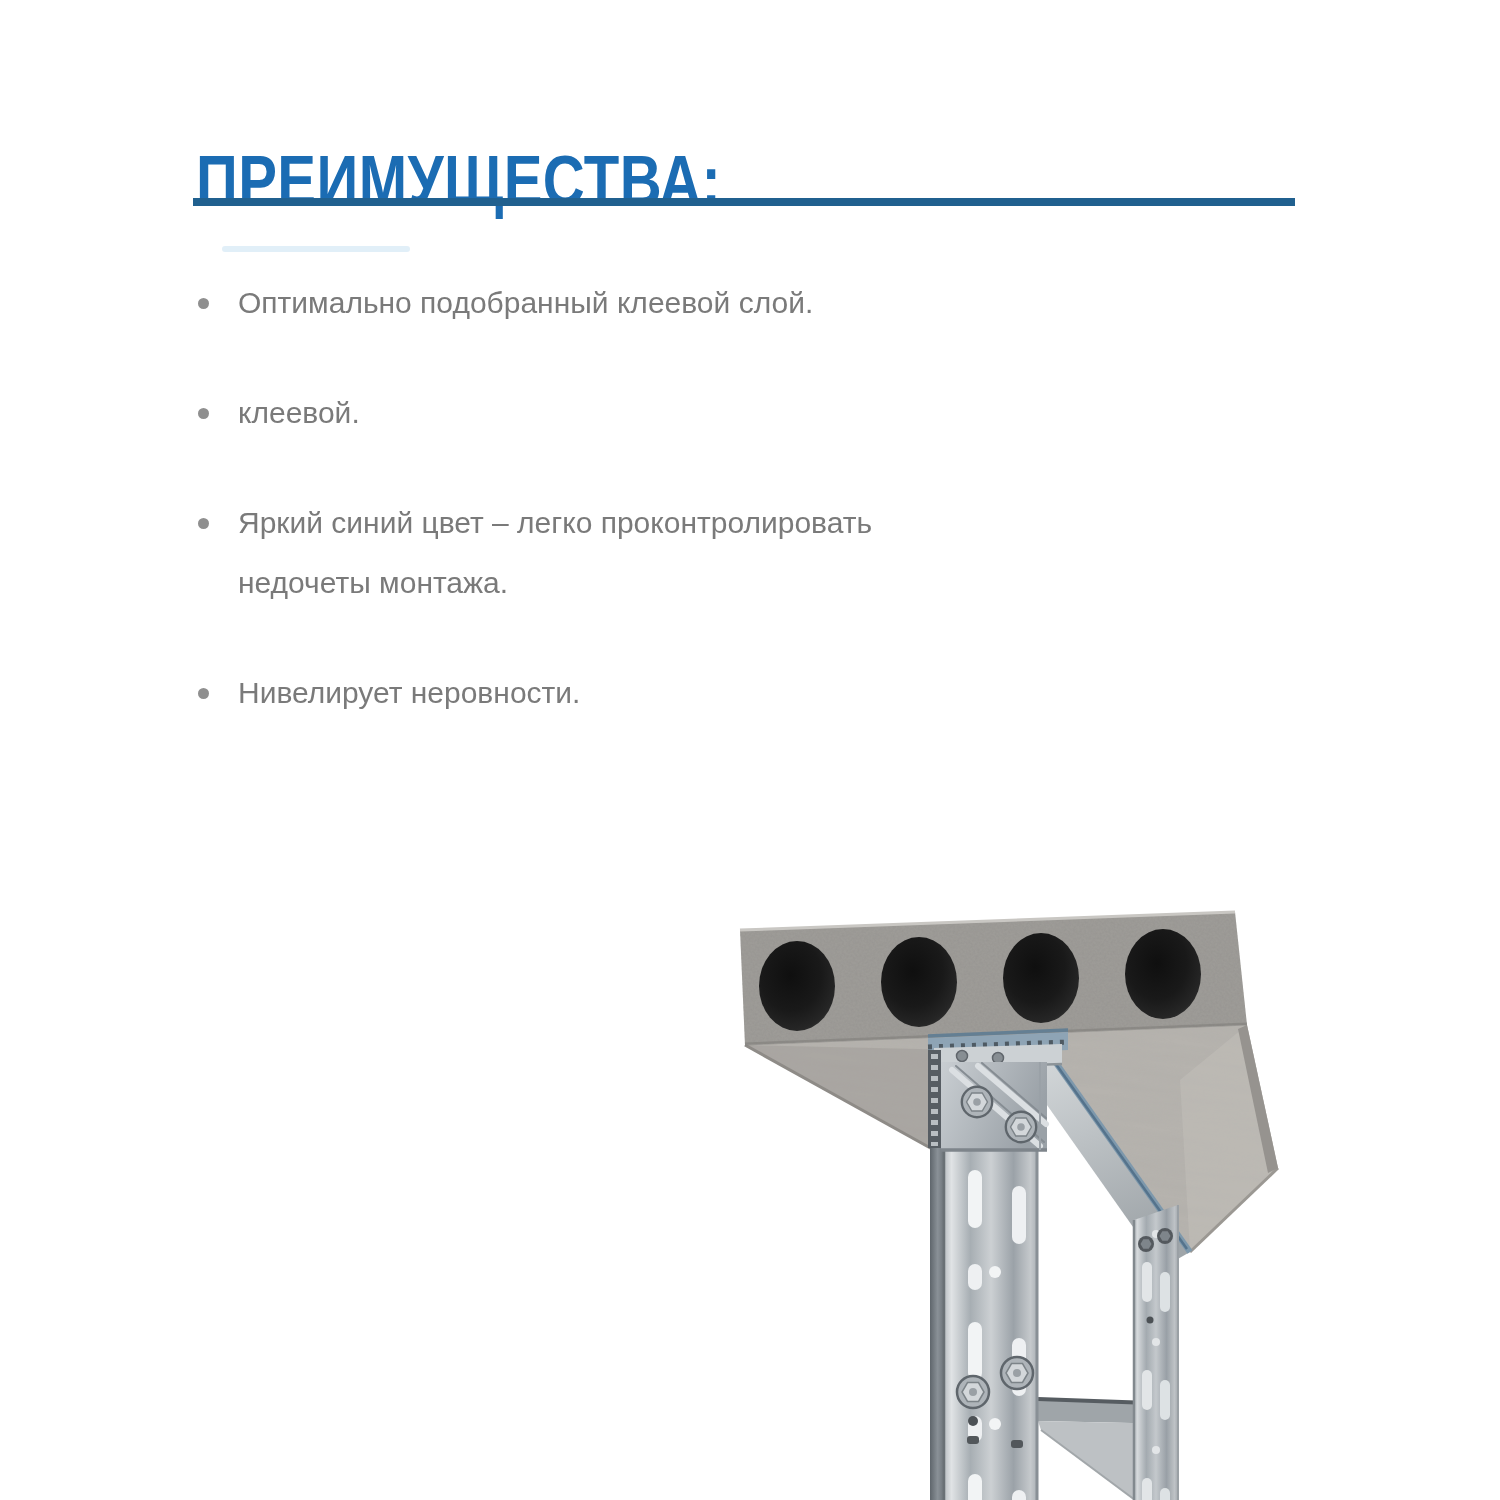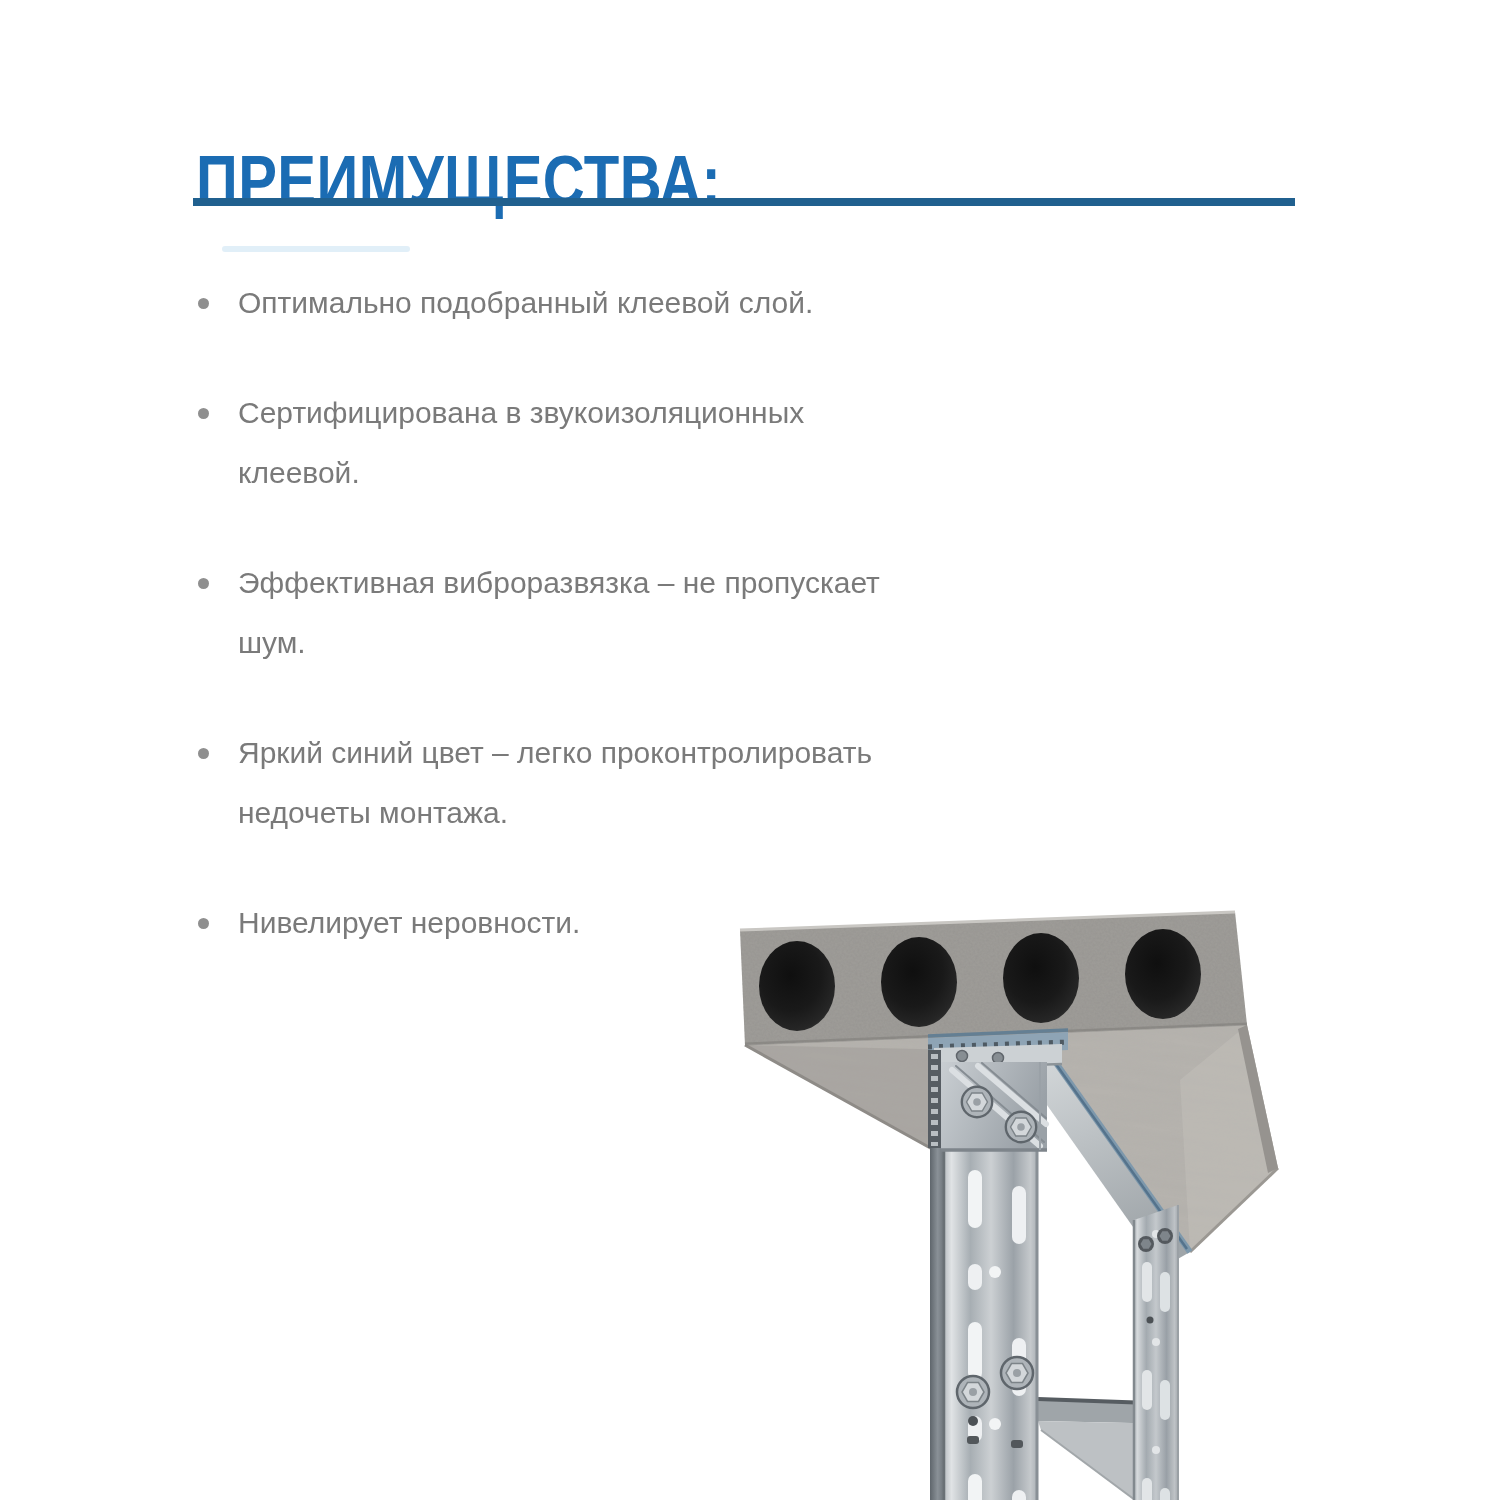--- a/index.html
+++ b/index.html
@@ -42,26 +42,21 @@
 <h1 class="headline">ПРЕИМУЩЕСТВА:</h1>
 <div class="rule"></div>
 <div class="smudge"></div>
 
 <ul class="advantages">
   <li>
     <span>Оптимально подобранный клеевой слой.</span>
     <span></span>
   </li>
   <li>
-    <span>Сертифицирована в звукоизоляционных</span>
     <span>клеевой.</span>
-  </li>
-  <li>
-    <span>Эффективная виброразвязка – не пропускает</span>
-    <span>шум.</span>
   </li>
   <li>
     <span>Яркий синий цвет – легко проконтролировать</span>
     <span>недочеты монтажа.</span>
   </li>
   <li>
     <span>Нивелирует неровности.</span>
     <span></span>
   </li>
 </ul>

